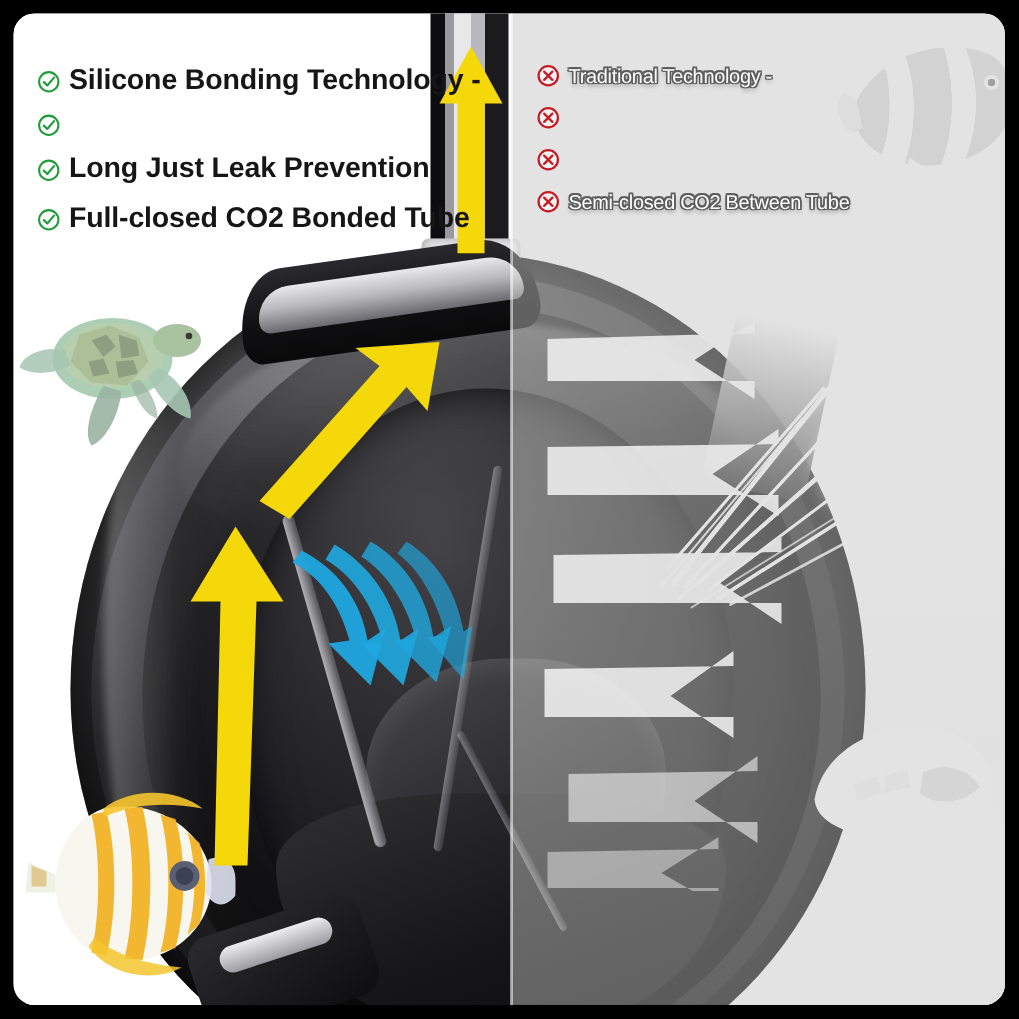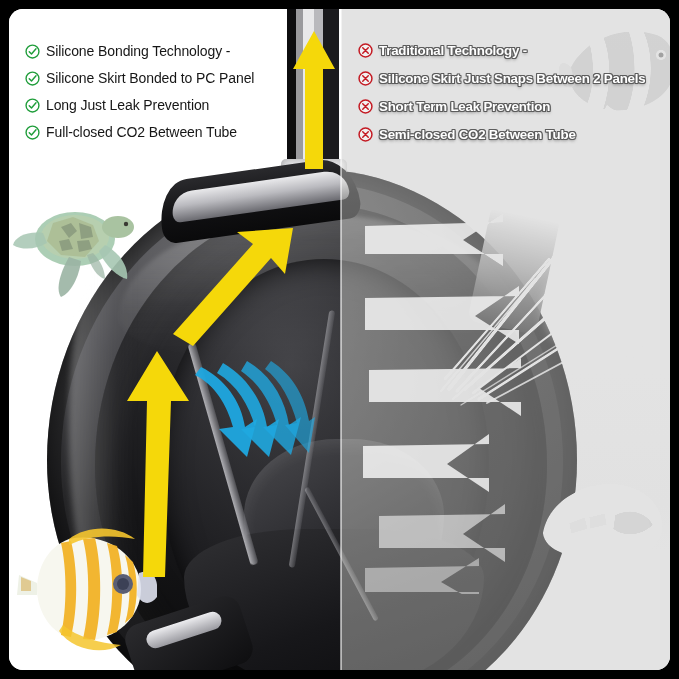--- a/index.html
+++ b/index.html
@@ -138,27 +138,27 @@
 
   
   .arrow-y{position:absolute;}
 
   
   .creature{position:absolute;}
 
   
   #left-text{position:absolute;left:16px;top:34px;width:300px;}
   .row{display:flex;align-items:center;margin-bottom:11px;}
-  .row .lbl{font-size:14px;font-weight:normal;letter-spacing:-.1px;white-space:nowrap;}
+  .row .lbl{font-size:19px;font-weight:bold;letter-spacing:-.1px;white-space:nowrap;}
   #left-text .lbl{color:#161616;}
   .ico{width:15px;height:15px;margin-right:6px;flex:0 0 auto;}
 
   #right-text{position:absolute;left:349px;top:34px;width:325px;}
   #right-text .lbl{
-    color:#ffffff;font-size:13.3px;font-weight:bold;letter-spacing:-.2px;
+    color:#ffffff;font-size:13.3px;font-weight:normal;letter-spacing:-.2px;
     text-shadow:
       1px 0 0 #5d5d5d, -1px 0 0 #5d5d5d, 0 1px 0 #5d5d5d, 0 -1px 0 #5d5d5d,
       1px 1px 0 #5d5d5d, -1px -1px 0 #5d5d5d, 1px -1px 0 #5d5d5d, -1px 1px 0 #5d5d5d,
       0 2px 3px rgba(60,60,60,.55);
   }
   #right-text .row{margin-bottom:13px;}
 
   
   #leak{position:absolute;left:430px;top:230px;width:190px;height:170px;}
   
@@ -343,65 +343,62 @@
           <path d="M6.8 12.4 L10.4 16 L17.6 7.6" fill="none" stroke="#1f9d3a" stroke-width="2.3" stroke-linecap="round" stroke-linejoin="round"></path>
         </svg>
         <span class="lbl">Silicone Bonding Technology -</span>
       </div>
 
       <div class="row">
         <svg class="ico" viewBox="0 0 24 24">
           <circle cx="12" cy="12" r="10.3" fill="#ffffff" stroke="#1f9d3a" stroke-width="2.2"></circle>
           <path d="M6.8 12.4 L10.4 16 L17.6 7.6" fill="none" stroke="#1f9d3a" stroke-width="2.3" stroke-linecap="round" stroke-linejoin="round"></path>
         </svg>
-        <span class="lbl">Silicone Skirt Bonded to PC Panel</span>
       </div>
 
       <div class="row">
         <svg class="ico" viewBox="0 0 24 24">
           <circle cx="12" cy="12" r="10.3" fill="#ffffff" stroke="#1f9d3a" stroke-width="2.2"></circle>
           <path d="M6.8 12.4 L10.4 16 L17.6 7.6" fill="none" stroke="#1f9d3a" stroke-width="2.3" stroke-linecap="round" stroke-linejoin="round"></path>
         </svg>
         <span class="lbl">Long Just Leak Prevention</span>
       </div>
 
       <div class="row">
         <svg class="ico" viewBox="0 0 24 24">
           <circle cx="12" cy="12" r="10.3" fill="#ffffff" stroke="#1f9d3a" stroke-width="2.2"></circle>
           <path d="M6.8 12.4 L10.4 16 L17.6 7.6" fill="none" stroke="#1f9d3a" stroke-width="2.3" stroke-linecap="round" stroke-linejoin="round"></path>
         </svg>
-        <span class="lbl">Full-closed CO2 Between Tube</span>
+        <span class="lbl">Full-closed CO2 Bonded Tube</span>
       </div>
 
     </div>
 
     <div id="right-text">
 
       <div class="row">
         <svg class="ico" viewBox="0 0 24 24">
           <circle cx="12" cy="12" r="10.3" fill="#f2f2f2" stroke="#c41b24" stroke-width="2.4"></circle>
           <path d="M7.6 7.6 L16.4 16.4 M16.4 7.6 L7.6 16.4" fill="none" stroke="#c41b24" stroke-width="2.4" stroke-linecap="round"></path>
         </svg>
         <span class="lbl">Traditional Technology -</span>
       </div>
 
       <div class="row">
         <svg class="ico" viewBox="0 0 24 24">
           <circle cx="12" cy="12" r="10.3" fill="#f2f2f2" stroke="#c41b24" stroke-width="2.4"></circle>
           <path d="M7.6 7.6 L16.4 16.4 M16.4 7.6 L7.6 16.4" fill="none" stroke="#c41b24" stroke-width="2.4" stroke-linecap="round"></path>
         </svg>
-        <span class="lbl">Silicone Skirt Just Snaps Between 2 Panels</span>
       </div>
 
       <div class="row">
         <svg class="ico" viewBox="0 0 24 24">
           <circle cx="12" cy="12" r="10.3" fill="#f2f2f2" stroke="#c41b24" stroke-width="2.4"></circle>
           <path d="M7.6 7.6 L16.4 16.4 M16.4 7.6 L7.6 16.4" fill="none" stroke="#c41b24" stroke-width="2.4" stroke-linecap="round"></path>
         </svg>
-        <span class="lbl">Short Term Leak Prevention</span>
       </div>
 
       <div class="row">
         <svg class="ico" viewBox="0 0 24 24">
           <circle cx="12" cy="12" r="10.3" fill="#f2f2f2" stroke="#c41b24" stroke-width="2.4"></circle>
           <path d="M7.6 7.6 L16.4 16.4 M16.4 7.6 L7.6 16.4" fill="none" stroke="#c41b24" stroke-width="2.4" stroke-linecap="round"></path>
         </svg>
         <span class="lbl">Semi-closed CO2 Between Tube</span>
       </div>
 

